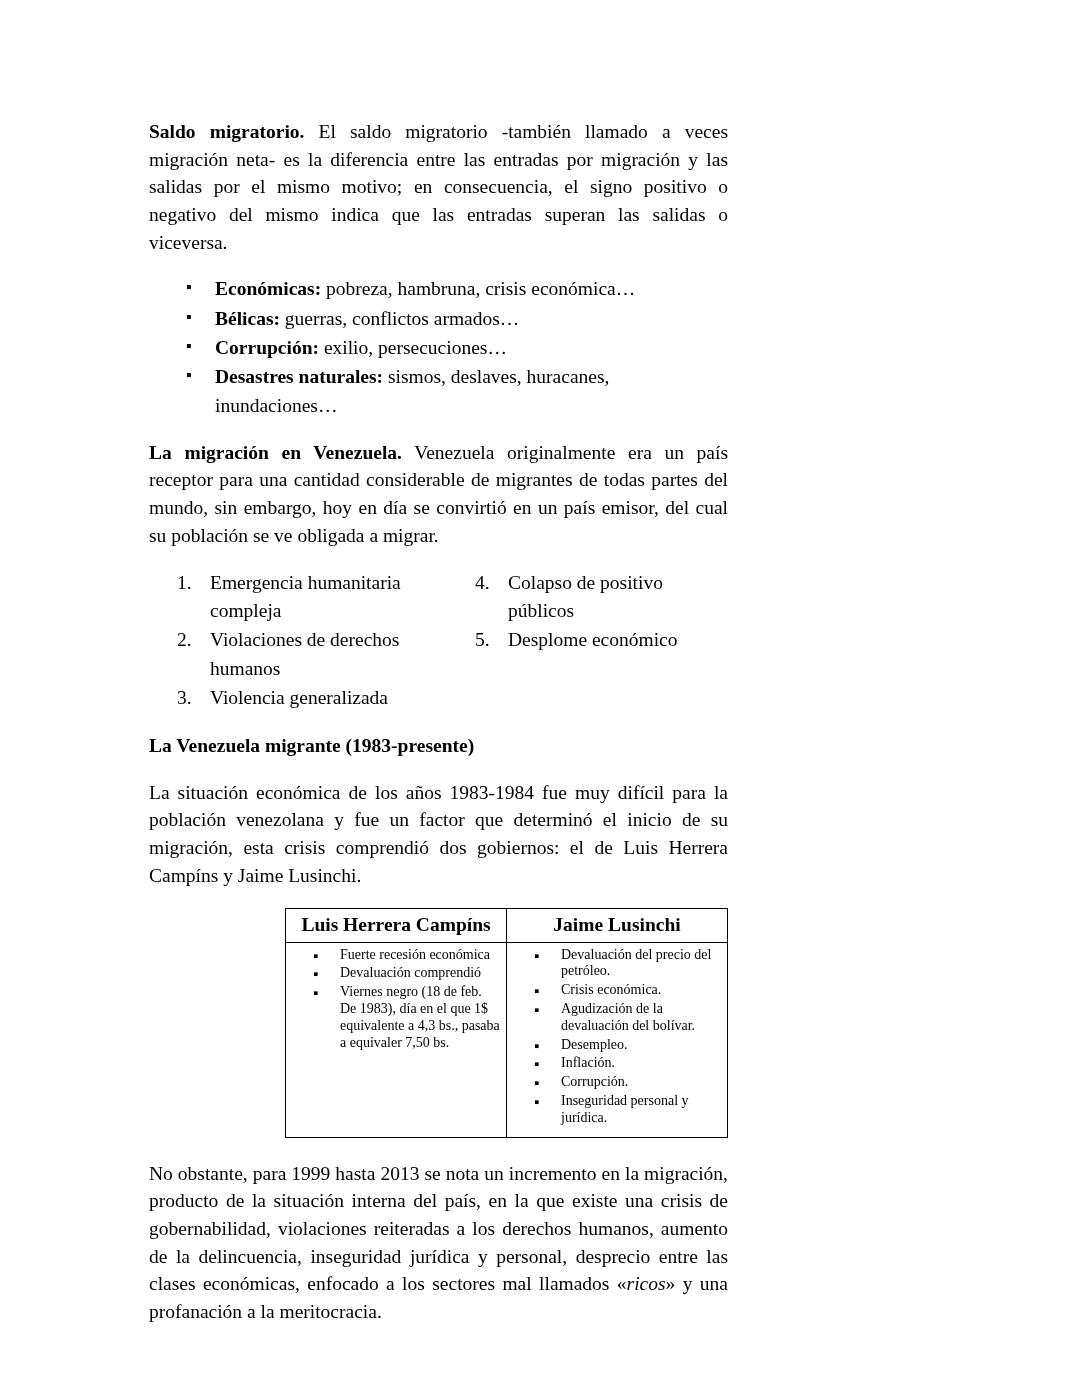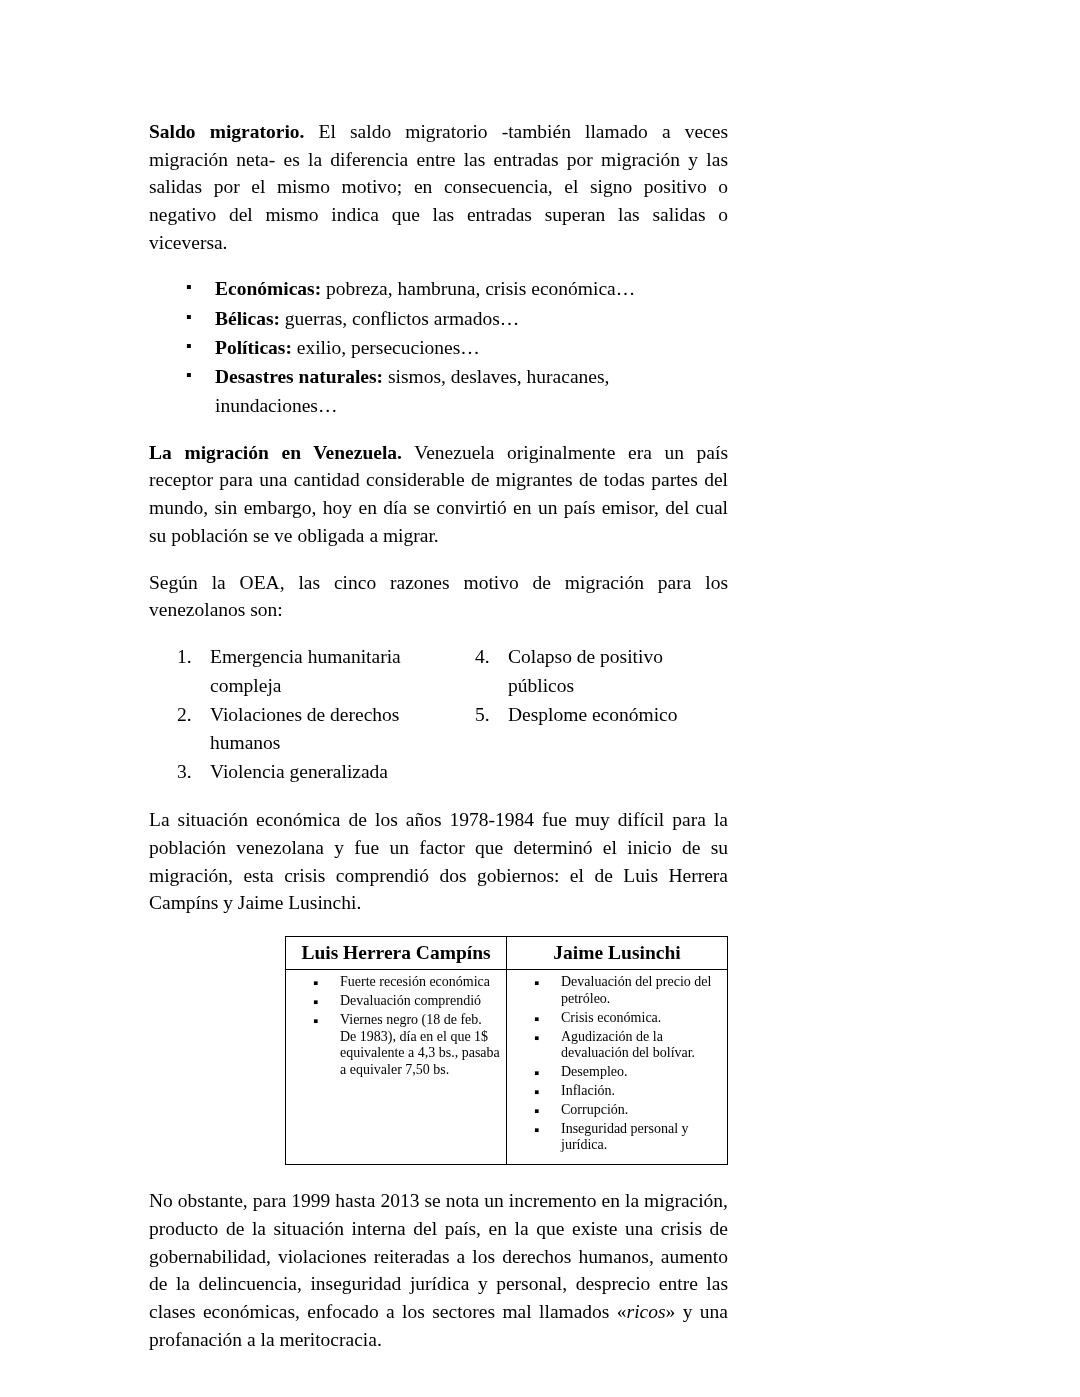--- a/index.html
+++ b/index.html
@@ -152,46 +152,46 @@
 <body>
 
 <div class="page">
 
   <p class="para"><span class="lead">Saldo migratorio.</span><span> El saldo migratorio -también llamado a veces migración neta- es la diferencia entre las entradas por migración y las salidas por el mismo motivo; en consecuencia, el signo positivo o negativo del mismo indica que las entradas superan las salidas o viceversa.</span></p>
 
 
   <ul class="sq">
     <li><span class="term">Económicas:</span><span> pobreza, hambruna, crisis económica…</span></li>
     <li><span class="term">Bélicas:</span><span> guerras, conflictos armados…</span></li>
-    <li><span class="term">Políticas:</span><span> exilio, persecuciones…</span></li>
+    <li><span class="term">Corrupción:</span><span> exilio, persecuciones…</span></li>
     <li><span class="term">Desastres naturales:</span><span> sismos, deslaves, huracanes, inundaciones…</span></li>
   </ul>
 
   <p class="para"><span class="lead">La migración en Venezuela.</span><span> Venezuela originalmente era un país receptor para una cantidad considerable de migrantes de todas partes del mundo, sin embargo, hoy en día se convirtió en un país emisor, del cual su población se ve obligada a migrar.</span></p>
 
-  <p class="para">Según la OEA, las cinco razones motivo de migración para los venezolanos son:</p>
 
   <div class="numcols">
     <div class="col left">
       <ol class="num">
         <li><span class="n">1.</span><span>Emergencia humanitaria compleja</span></li>
         <li><span class="n">2.</span><span>Violaciones de derechos humanos</span></li>
         <li><span class="n">3.</span><span>Violencia generalizada</span></li>
       </ol>
     </div>
     <div class="col right">
       <ol class="num">
         <li><span class="n">4.</span><span>Colapso de positivo públicos</span></li>
         <li><span class="n">5.</span><span>Desplome económico</span></li>
       </ol>
     </div>
   </div>
 
-
-  <p class="para">La situación económica de los años 1978-1984 fue muy difícil para la población venezolana y fue un factor que determinó el inicio de su migración, esta crisis comprendió dos gobiernos: el de Luis Herrera Campíns y Jaime Lusinchi.</p>
+  <div class="heading">La Venezuela migrante (1983-presente)</div>
+
+  <p class="para">La situación económica de los años 1983-1984 fue muy difícil para la población venezolana y fue un factor que determinó el inicio de su migración, esta crisis comprendió dos gobiernos: el de Luis Herrera Campíns y Jaime Lusinchi.</p>
 
   <div class="tblwrap">
     <table class="cmp">
       <thead>
         <tr>
           <th>Luis Herrera Campíns</th>
           <th>Jaime Lusinchi</th>
         </tr>
       </thead>
       <tbody>

